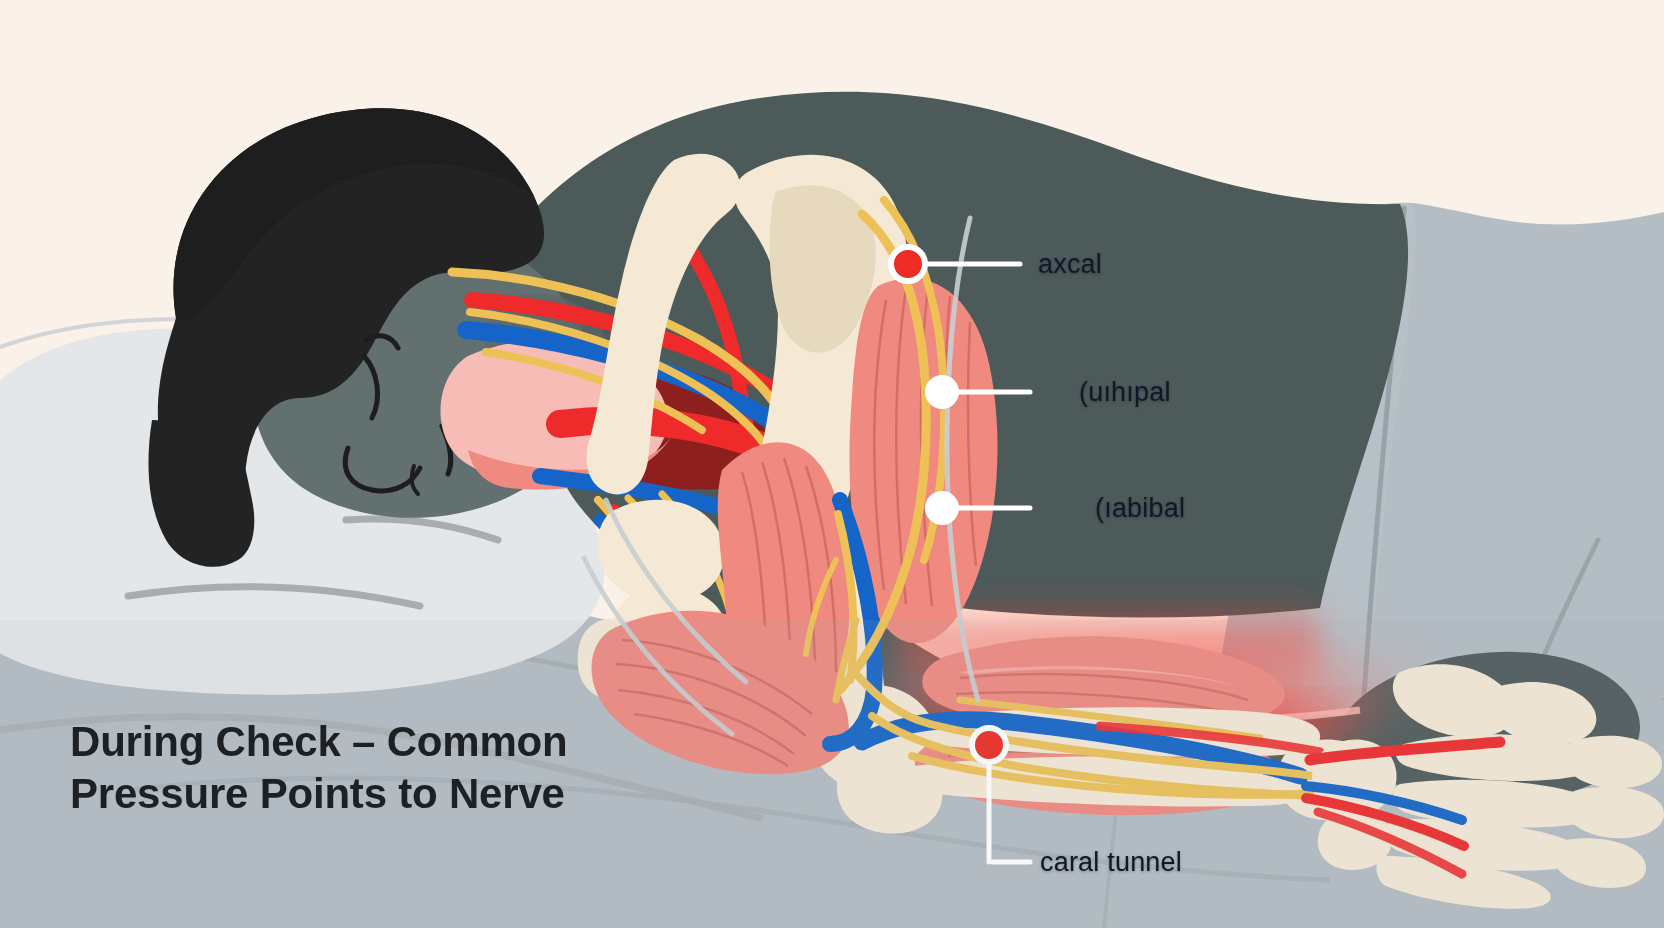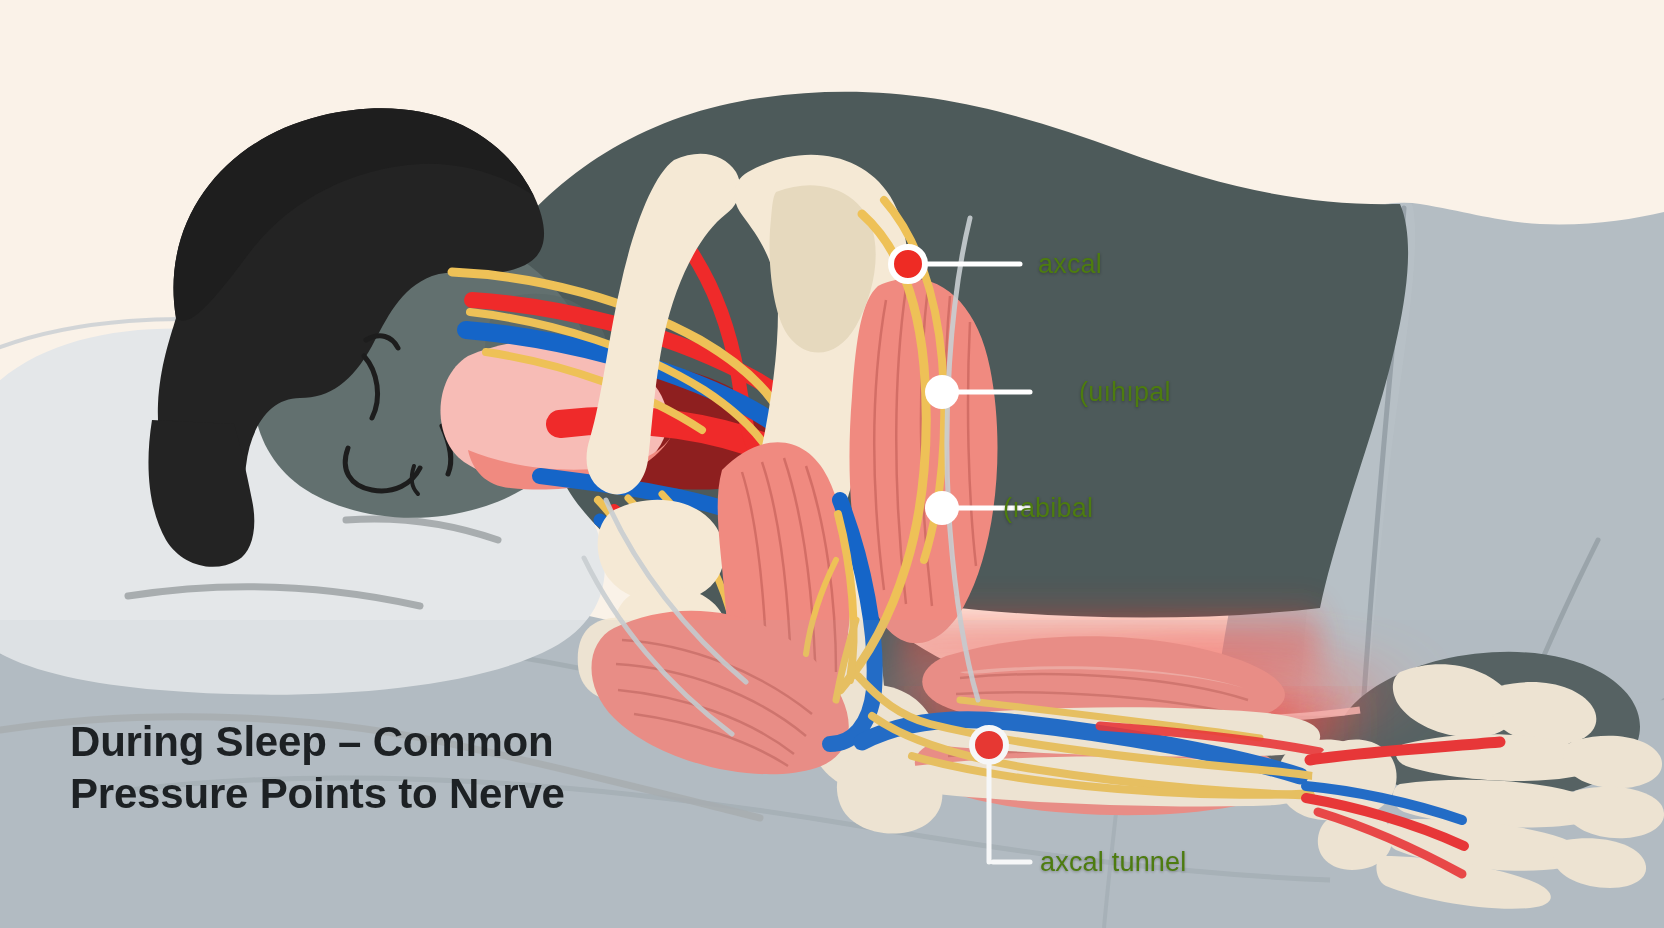--- a/index.html
+++ b/index.html
@@ -35,21 +35,21 @@
     font-size: 42px;
     font-weight: 700;
     line-height: 1.24;
     color: #1d2124;
     letter-spacing: -0.2px;
     white-space: nowrap;
   }
   
   .callout-label {
     position: absolute;
-    color: #4d7c0f;
+    color: #0f172a;
     font-size: 27px;
     font-weight: 400;
     letter-spacing: 0.2px;
     white-space: nowrap;
     text-shadow: 0 1px 3px rgba(0,0,0,0.30);
     pointer-events: none;
   }
 </style>
 </head>
 <body>
@@ -390,22 +390,22 @@
 
     <g>
       <rect x="0" y="620" width="1664" height="308" fill="#aab3b9" opacity="0.10"></rect>
     </g>
   </svg>
 
   <div class="callout-label" style="left:1038px; top:249px;">axcal</div>
 
   <div class="callout-label" style="left:1079px; top:377px;">(uıhıpal</div>
 
-  <div class="callout-label" style="left:1003px; top:493px;">(ıabibal</div>
-
-  <div class="callout-label" style="left:1040px; top:847px;">axcal tunnel</div>
+  <div class="callout-label" style="left:1095px; top:493px;">(ıabibal</div>
+
+  <div class="callout-label" style="left:1040px; top:847px;">caral tunnel</div>
 
   <div id="title-block">
-    <div class="tline">During Sleep – Common</div>
+    <div class="tline">During Check – Common</div>
     <div class="tline">Pressure Points to Nerve</div>
   </div>
 
 </div>
 
 </body></html>

